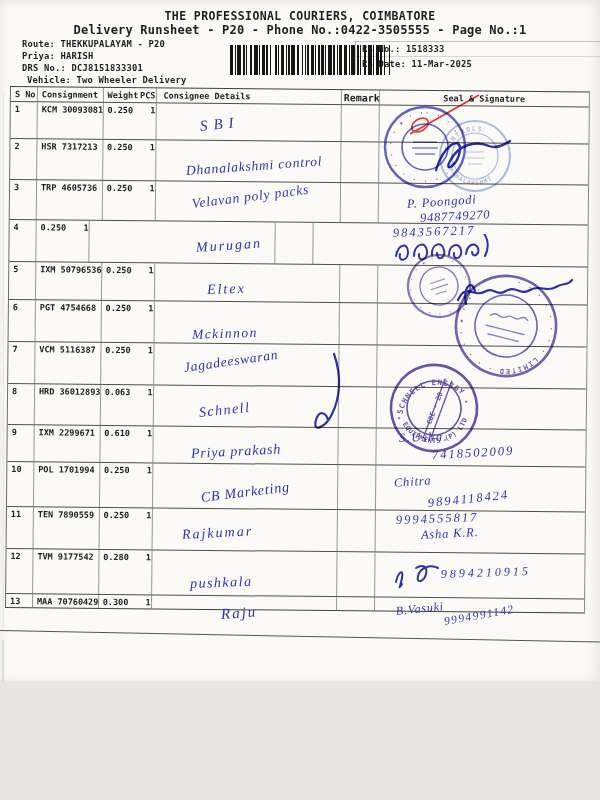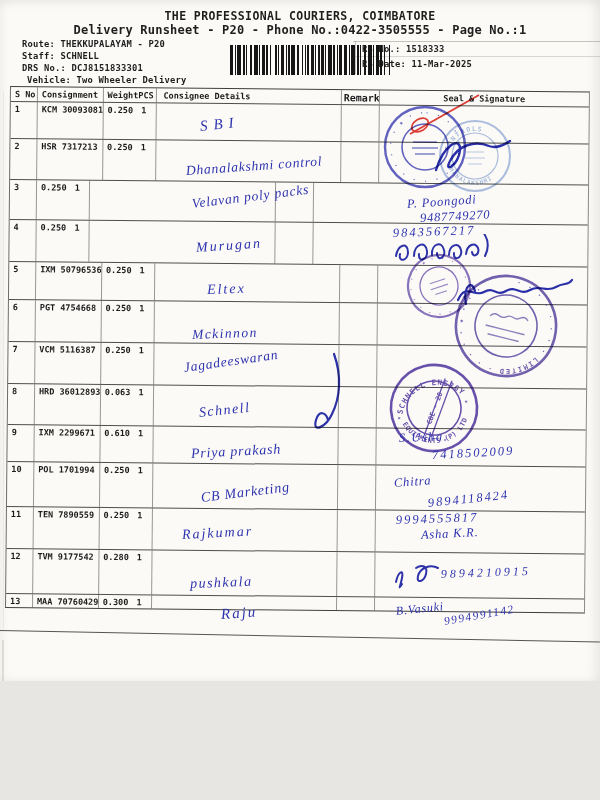--- a/index.html
+++ b/index.html
@@ -24,42 +24,42 @@
     border-top:1.2px solid #3f3f3f;border-bottom:1.2px solid #3f3f3f;
     box-sizing:border-box;
   }
   .trow{display:flex;box-sizing:border-box;border-top:1px solid #4e4e4e;}
   .trow:first-child{border-top:none;}
   .c{box-sizing:border-box;border-right:1px solid rgba(70,70,70,.55);
      font-size:8.5px;font-weight:bold;padding:2px 0 0 4px;overflow:hidden;white-space:nowrap;}
   .c.sno{width:27px;}
   .c.con{width:66px;}
   .c.wt{width:53px;display:flex;}
-  .c.wt .pcs{margin-left:auto;margin-right:9px;}
+  .c.wt .pcs{margin-left:auto;margin-right:0;}
   .c.cons{width:186px;padding-left:7px;}
   .c.rem{width:38px;font-size:10px;padding-left:2px;}
   .c.seal{width:210px;border-right:none;text-align:center;padding-left:0;}
   .hdr{height:14px;}
   
   .hw{position:absolute;font-family:"Liberation Serif","DejaVu Serif",serif;font-style:italic;
       color:#2e33ae;white-space:nowrap;transform-origin:0 50%;letter-spacing:.8px;}
   .stamp{position:absolute;mix-blend-mode:multiply;}
   .sig{position:absolute;mix-blend-mode:multiply;}
   .edge{position:absolute;background:#c7c4be;}
 </style>
 </head>
 <body>
 
 <div id="page">
 
   <div class="prt title">THE PROFESSIONAL COURIERS, COIMBATORE</div>
   <div class="prt subtitle">Delivery Runsheet - P20 - Phone No.:0422-3505555 - Page No.:1</div>
 
   <div class="prt inf" style="left:22px;top:39px;">Route: THEKKUPALAYAM - P20</div>
-  <div class="prt inf" style="left:22px;top:51px;">Staff: SCHNELL</div>
+  <div class="prt inf" style="left:22px;top:51px;">Priya: HARISH</div>
   <div class="prt inf" style="left:22px;top:63px;">DRS No.: DCJ8151833301</div>
   <div class="prt inf" style="left:27px;top:75px;">Vehicle: Two Wheeler Delivery</div>
 
   <div class="rsline" style="left:353px;top:41px;width:247px;height:1px;"></div>
   <div class="rsline" style="left:355px;top:41px;width:1px;height:33px;"></div>
   <div class="rsline" style="left:353px;top:56px;width:247px;height:1px;opacity:.35;"></div>
   <div class="prt inf" style="left:362px;top:44px;">RS No.: 1518333</div>
   <div class="prt inf" style="left:362px;top:59px;">RS Date: 11-Mar-2025</div>
 
   <svg style="position:absolute;left:228px;top:44px;" width="164" height="32">
@@ -96,20 +96,21 @@
       <div class="c wt">
           <span>0.250</span>
           <span class="pcs">1</span>
         </div>
       <div class="c cons"></div>
         <div class="c rem"></div>
         <div class="c seal"></div>
     </div>
     <div class="trow" style="height:40px">
       <div class="c sno">3</div>
+      <div class="c con">TRP 4605736</div>
       <div class="c wt">
           <span>0.250</span>
           <span class="pcs">1</span>
         </div>
       <div class="c cons"></div>
         <div class="c rem"></div>
         <div class="c seal"></div>
     </div>
     <div class="trow" style="height:42px">
       <div class="c sno">4</div>

